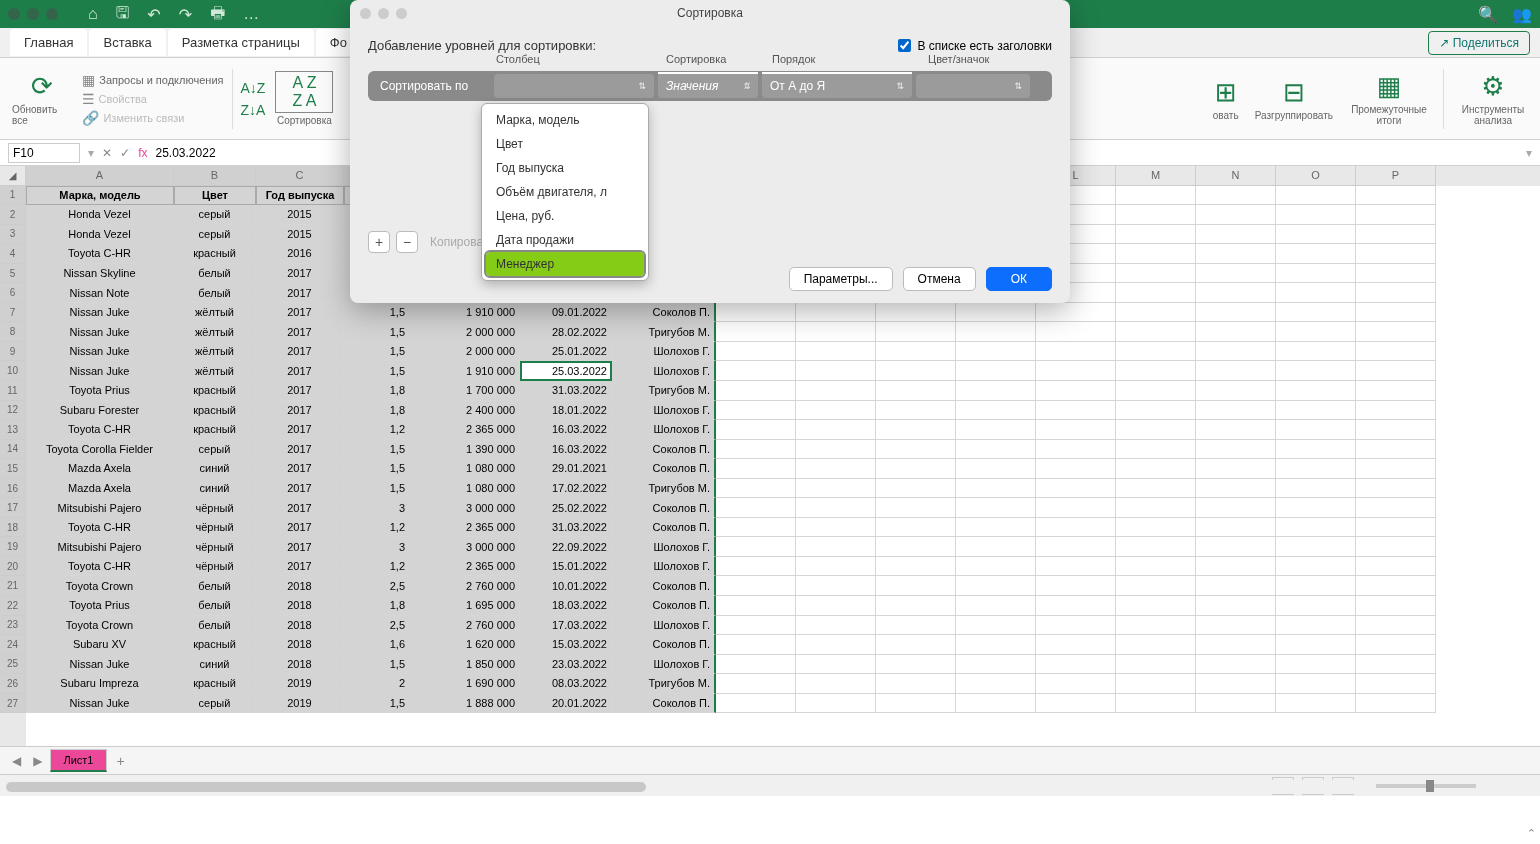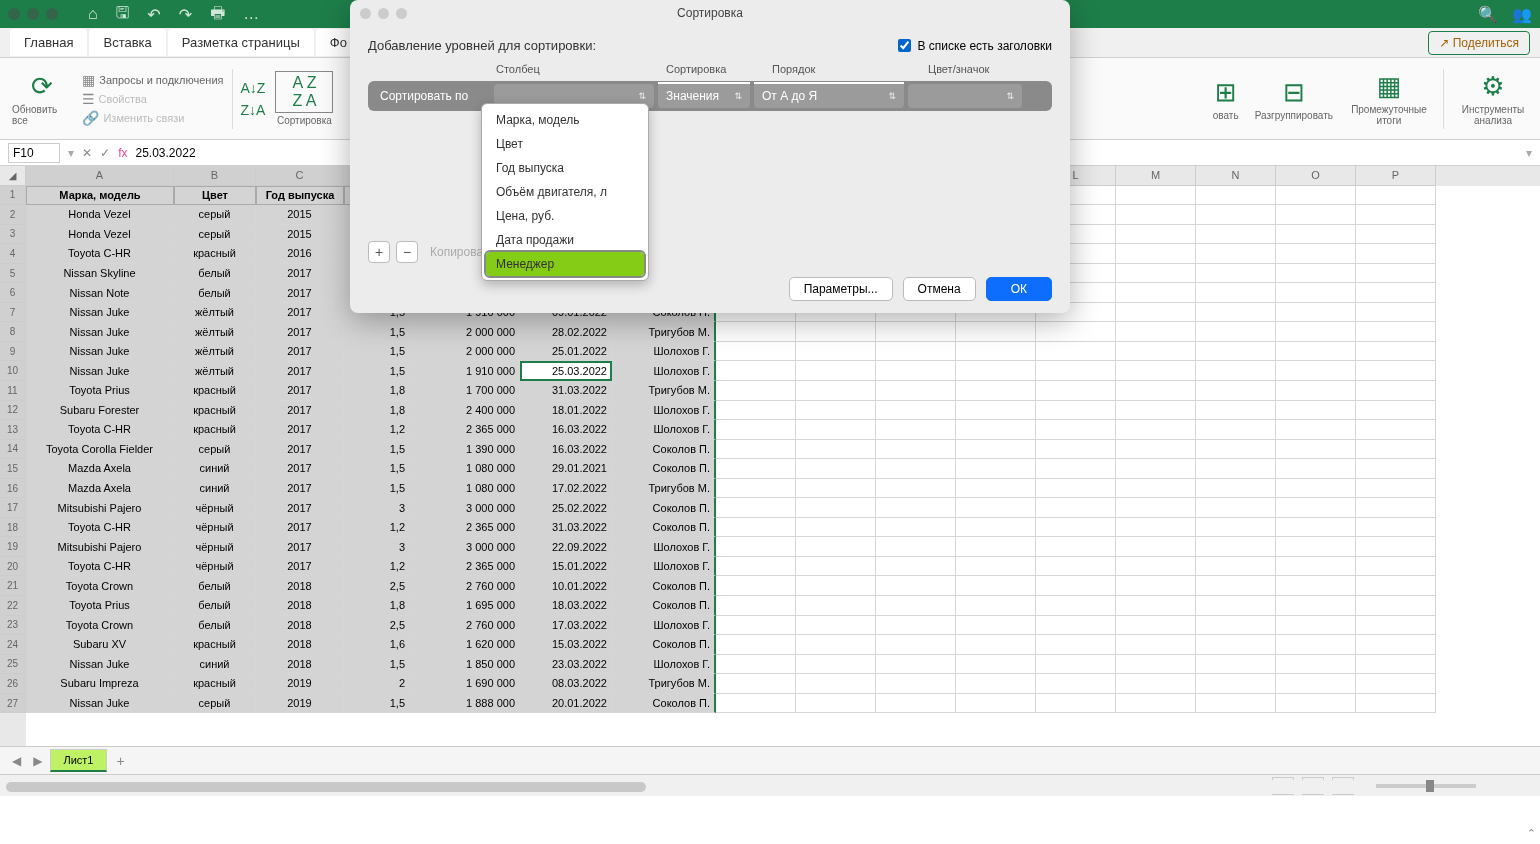--- a/index.html
+++ b/index.html
@@ -10,35 +10,35 @@
 .traffic { display: flex; gap: 7px; margin-right: 20px; }
 .traffic span { width: 12px; height: 12px; border-radius: 50%; background: #4a4a4a; opacity: 0.5; }
 .tb-icons { display: flex; gap: 18px; align-items: center; }
 .tb-icon { color: #d0e8d8; font-size: 16px; cursor: pointer; }
 .tb-spacer { flex: 1; }
 .tb-right { display: flex; gap: 14px; }
 
 
 .menutabs { background: #f0f0f0; height: 30px; display: flex; align-items: center; padding: 0 10px; border-bottom: 1px solid #d0d0d0; }
 .menutab { padding: 6px 14px; font-size: 13px; color: #333; cursor: pointer; background: #fff; border-radius: 4px 4px 0 0; margin-right: 2px; }
-.share-btn { margin-left: auto; color: #a16207; font-size: 12px; padding: 4px 10px; border: 1px solid #1e7e4a; border-radius: 4px; cursor: pointer; }
+.share-btn { margin-left: auto; color: #0f766e; font-size: 12px; padding: 4px 10px; border: 1px solid #1e7e4a; border-radius: 4px; cursor: pointer; }
 
 
 .ribbon { background: #fafafa; height: 82px; display: flex; align-items: center; padding: 0 6px; border-bottom: 1px solid #d0d0d0; gap: 4px; }
 .r-group { display: flex; flex-direction: column; align-items: center; padding: 2px 6px; font-size: 10px; color: #666; }
 .r-iconbig { font-size: 26px; color: #1e7e4a; margin-bottom: 2px; }
 .r-label { font-size: 10px; }
 .r-vlist { display: flex; flex-direction: column; gap: 3px; font-size: 11px; color: #666; }
 .r-vitem { display: flex; align-items: center; gap: 4px; }
 .r-sep { width: 1px; background: #ddd; height: 60px; margin: 0 4px; }
 .r-smallicon { font-size: 14px; color: #888; }
 
 
 .fbar { background: #fff; height: 26px; display: flex; align-items: center; border-bottom: 1px solid #d0d0d0; padding: 0 8px; gap: 8px; font-size: 12px; }
-.namebox { width: 52px; border: 1px solid #ccc; padding: 2px 4px; font-size: 12px; }
+.namebox { width: 72px; border: 1px solid #ccc; padding: 2px 4px; font-size: 12px; }
 .fbar-icons { color: #888; display: flex; gap: 8px; }
 .fx { color: #ec4899; }
 .formula-val { flex: 1; }
 
 
 .grid { position: relative; display: flex; height: 580px; }
 .rowhdrs { width: 26px; background: #e8e8e8; }
 .rowhdr { height: 19.56px; border-bottom: 1px solid #ccc; border-right: 1px solid #ccc; font-size: 10px; color: #666; display: flex; align-items: center; justify-content: center; }
 .rowhdr.sel { background: #d0d0d0; }
 .rowhdr.corner { background: #e8e8e8; }
@@ -57,47 +57,47 @@
 .cell { border-right: 1px solid #d6d6d6; border-bottom: 1px solid #d6d6d6; font-size: 11px; display: flex; align-items: center; padding: 0 4px; overflow: hidden; white-space: nowrap; }
 .hdrcell { background: #d4d4d4; font-weight: bold; justify-content: center; border: 1px solid #aaa; }
 .selcell { background: #d4d4d4; }
 .center { justify-content: center; }
 .right { justify-content: flex-end; }
 .activecell { outline: 2px solid #1e7e4a; outline-offset: -2px; background: #fff !important; }
 .selborder { border-right: 2px solid #1e7e4a; text-align: center; }
 
 
 .sheettabs { background: #f5f5f5; height: 28px; display: flex; align-items: center; border-top: 1px solid #ccc; padding: 0 8px; gap: 4px; }
-.sheettab { background: #bef264; border: 1px solid #ccc; border-bottom: 2px solid #1e7e4a; padding: 4px 12px; font-size: 11px; }
+.sheettab { background: #ec4899; border: 1px solid #ccc; border-bottom: 2px solid #1e7e4a; padding: 4px 12px; font-size: 11px; }
 .sheet-nav { color: #888; font-size: 12px; padding: 0 4px; cursor: pointer; }
 .sheet-add { font-size: 14px; color: #888; padding: 2px 6px; cursor: pointer; }
 
 
 .statusbar { background: #f0f0f0; height: 22px; display: flex; align-items: center; padding: 0 10px; font-size: 11px; color: #555; border-top: 1px solid #ccc; }
 .status-right { margin-left: auto; display: flex; align-items: center; gap: 8px; }
 .viewbtn { width: 22px; height: 18px; border: 1px solid #ccc; display: flex; align-items: center; justify-content: center; font-size: 10px; cursor: pointer; }
 .zoom-slider { width: 100px; height: 4px; background: #ccc; position: relative; }
 .zoom-thumb { width: 8px; height: 12px; background: #888; position: absolute; left: 50%; top: -4px; }
 
 
 .dialog { position: absolute; left: 350px; top: 0; width: 720px; background: #ececec; border-radius: 8px; box-shadow: 0 8px 30px rgba(0,0,0,0.3); z-index: 100; }
 .dlg-title { height: 26px; display: flex; align-items: center; justify-content: center; font-size: 12px; color: #444; position: relative; }
 .dlg-traffic { position: absolute; left: 10px; display: flex; gap: 7px; }
 .dlg-traffic span { width: 11px; height: 11px; border-radius: 50%; background: #ccc; }
 .dlg-body { padding: 12px 18px; }
-.dlg-subtitle-row { display: flex; align-items: center; margin-bottom: 10px; }
+.dlg-subtitle-row { display: flex; align-items: center; }
 .dlg-subtitle { font-size: 13px; color: #333; }
 .dlg-check { margin-left: auto; display: flex; align-items: center; gap: 6px; font-size: 12px; }
 .dlg-check input { accent-color: #0066cc; }
 .dlg-cols { display: flex; margin-bottom: 6px; font-size: 11px; color: #555; padding-left: 128px; }
 .dlg-col1 { width: 170px; } .dlg-col2 { width: 106px; } .dlg-col3 { width: 156px; } .dlg-col4 { }
 .dlg-row { display: flex; align-items: center; background: #8a8a8a; border-radius: 6px; height: 30px; padding: 0 6px; gap: 4px; }
 .dlg-rowlabel { color: #fff; font-size: 12px; width: 116px; padding-left: 6px; }
 .dlg-select { background: rgba(255,255,255,0.15); height: 24px; border-radius: 4px; display: flex; align-items: center; padding: 0 8px; color: #fff; font-size: 12px; justify-content: space-between; }
-.dlg-select.s1 { width: 160px; } .dlg-select.s2 { width: 92px; box-shadow: 0 -2px 0 #fff; border-radius: 0 0 4px 4px; } .dlg-select.s3 { width: 150px; box-shadow: 0 -2px 0 #fff; border-radius: 0 0 4px 4px; } .dlg-select.s4 { width: 114px; }
+.dlg-select.s1 { width: 160px; } .dlg-select.s2 { width: 100px; box-shadow: 0 -2px 0 #fff; border-radius: 0 0 4px 4px; font-style: italic; } .dlg-select.s3 { width: 150px; box-shadow: 0 -2px 0 #fff; border-radius: 0 0 4px 4px; } .dlg-select.s4 { width: 114px; }
 .updown { font-size: 9px; opacity: 0.8; }
 .dlg-actions { display: flex; align-items: center; margin-top: 130px; gap: 6px; }
 .dlg-pm { width: 22px; height: 22px; border: 1px solid #bbb; border-radius: 4px; display: flex; align-items: center; justify-content: center; background: #fff; cursor: pointer; font-size: 14px; color: #555; }
 .dlg-copy { color: #aaa; font-size: 12px; padding: 0 6px; }
 .dlg-footer { display: flex; justify-content: flex-end; gap: 10px; margin-top: 14px; }
 .dlg-btn { padding: 4px 14px; border-radius: 5px; border: 1px solid #bbb; background: #fff; font-size: 12px; cursor: pointer; }
 .dlg-btn.primary { background: #0d6efd; color: #fff; border-color: #0d6efd; padding: 4px 24px; }
 
 
 .dropdown { position: absolute; background: #fff; border: 1px solid #aaa; border-radius: 6px; padding: 4px; box-shadow: 0 4px 12px rgba(0,0,0,0.25); z-index: 200; width: 168px; }

